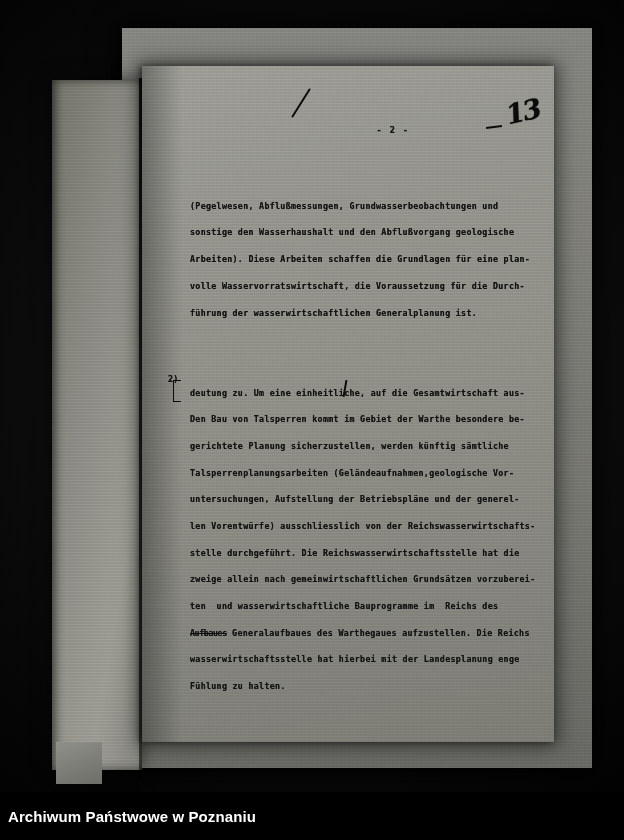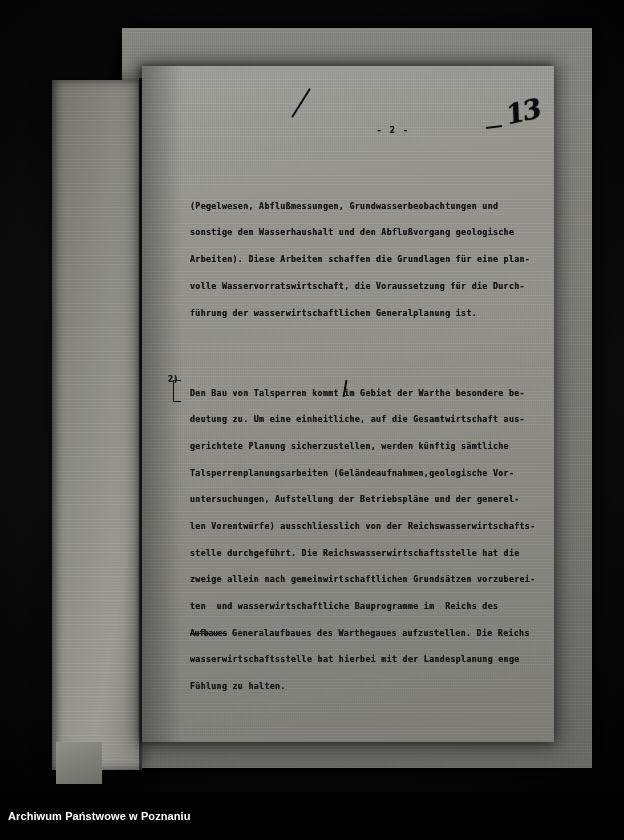--- a/index.html
+++ b/index.html
@@ -236,21 +236,21 @@
     bottom: 0;
     width: 624px;
     height: 48px;
     background: #000000;
     display: flex;
     align-items: center;
   }
   .caption-text {
     color: #ffffff;
     font-family: "Liberation Sans", sans-serif;
-    font-size: 11px;
+    font-size: 15px;
     font-weight: 700;
     padding-left: 8px;
     letter-spacing: .1px;
   }
 </style>
 </head>
 <body>
 
 <div id="scan">
 
@@ -273,22 +273,22 @@
           <div class="line">sonstige den Wasserhaushalt und den Abflußvorgang geologische</div>
           <div class="line">Arbeiten). Diese Arbeiten schaffen die Grundlagen für eine plan-</div>
           <div class="line">volle Wasservorratswirtschaft, die Voraussetzung für die Durch-</div>
           <div class="line">führung der wasserwirtschaftlichen Generalplanung ist.</div>
         </div>
       </div>
 
       <div class="para">
         <div class="para-marker">2)</div>
         <div class="para-body">
+          <div class="line">deutung zu. Um eine einheitliche, auf die Gesamtwirtschaft aus-</div>
           <div class="line">Den Bau von Talsperren kommt im Gebiet der Warthe besondere be-</div>
-          <div class="line">deutung zu. Um eine einheitliche, auf die Gesamtwirtschaft aus-</div>
           <div class="line">gerichtete Planung sicherzustellen, werden künftig sämtliche</div>
           <div class="line">Talsperrenplanungsarbeiten (Geländeaufnahmen,geologische Vor-</div>
           <div class="line">untersuchungen, Aufstellung der Betriebspläne und der generel-</div>
           <div class="line">len Vorentwürfe) ausschliesslich von der Reichswasserwirtschafts-</div>
           <div class="line">stelle durchgeführt. Die Reichswasserwirtschaftsstelle hat die</div>
           <div class="line">zweige allein nach gemeinwirtschaftlichen Grundsätzen vorzuberei-</div>
           <div class="line">ten  und wasserwirtschaftliche Bauprogramme im  Reichs des</div>
           <div class="line"><span class="strikeover">Aufbaues</span><span> Generalaufbaues des Warthegaues aufzustellen. Die Reichs</span></div>
           <div class="line">wasserwirtschaftsstelle hat hierbei mit der Landesplanung enge</div>
           <div class="line">Fühlung zu halten.</div>

